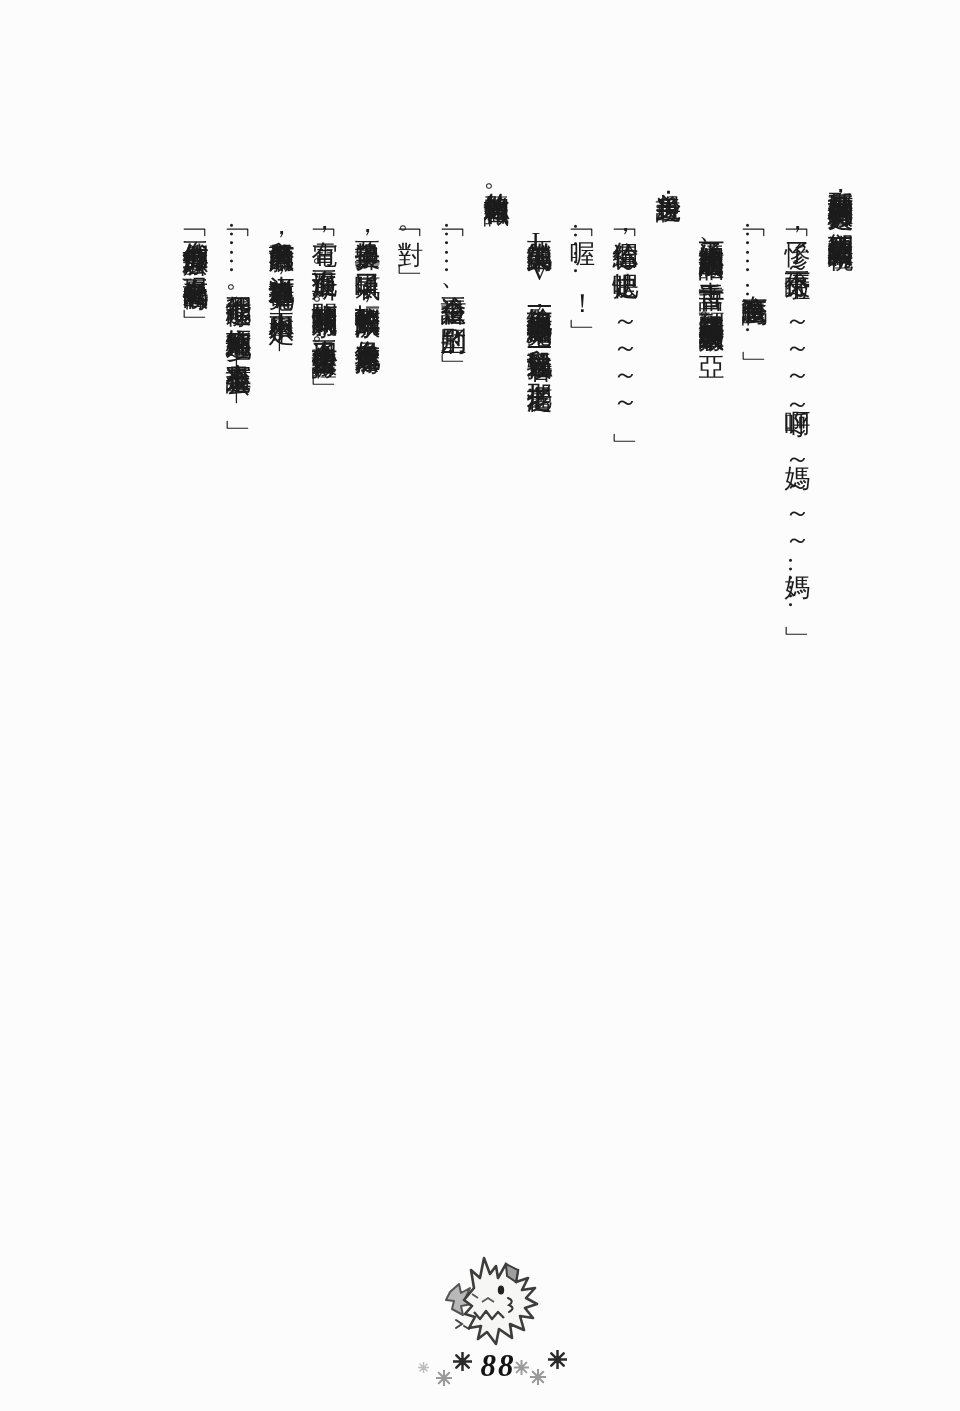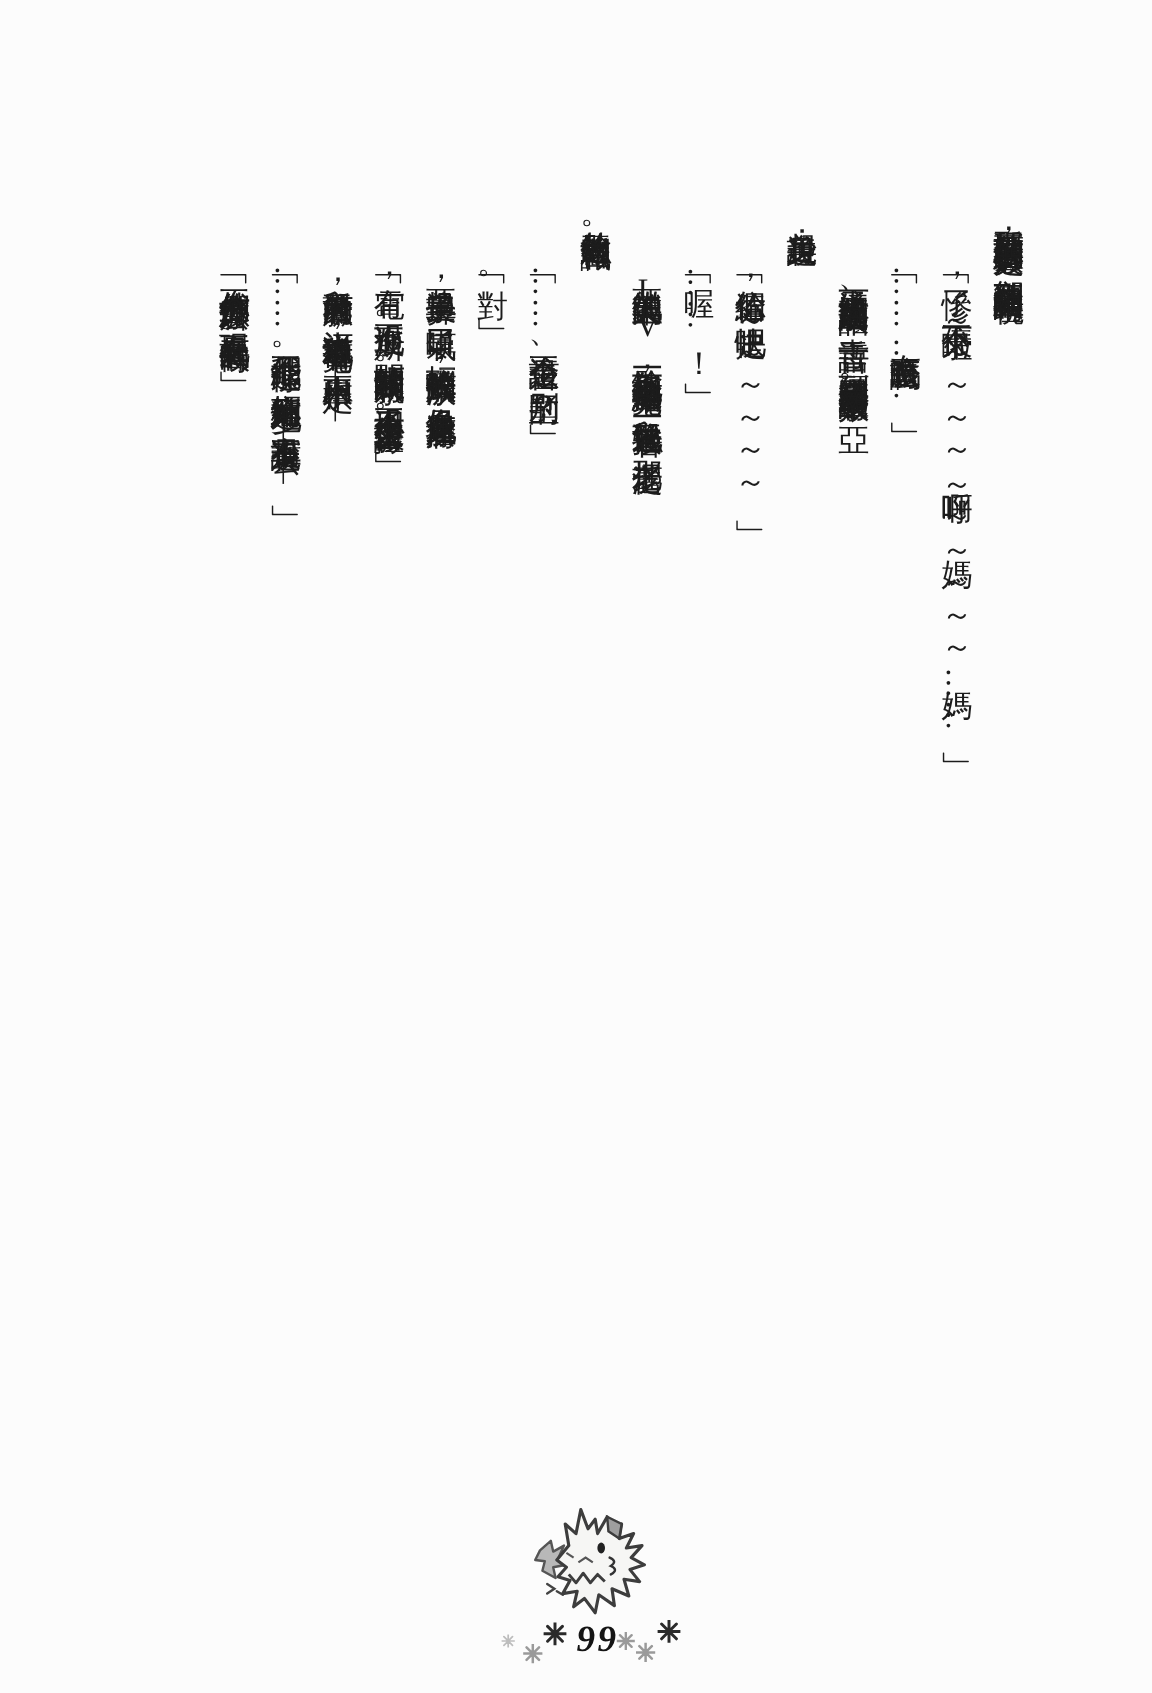--- a/index.html
+++ b/index.html
@@ -110,13 +110,13 @@
 <svg class="star" viewBox="0 0 20 20" style="left: 514px; top: 1360px; width: 15px; height: 15px; color: rgb(154, 154, 154);">
     <path d="M10,0 L10,20 M0,10 L20,10 M3.5,3.5 L16.5,16.5 M16.5,3.5 L3.5,16.5" stroke="currentColor" stroke-width="2.6" stroke-linecap="round"></path>
   </svg>
 <svg class="star" viewBox="0 0 20 20" style="left: 530px; top: 1369px; width: 16px; height: 16px; color: rgb(154, 154, 154);">
     <path d="M10,0 L10,20 M0,10 L20,10 M3.5,3.5 L16.5,16.5 M16.5,3.5 L3.5,16.5" stroke="currentColor" stroke-width="2.6" stroke-linecap="round"></path>
   </svg>
 <svg class="star" viewBox="0 0 20 20" style="left: 548px; top: 1350px; width: 19px; height: 19px; color: rgb(42, 42, 42);">
     <path d="M10,0 L10,20 M0,10 L20,10 M3.5,3.5 L16.5,16.5 M16.5,3.5 L3.5,16.5" stroke="currentColor" stroke-width="2.6" stroke-linecap="round"></path>
   </svg>
 
-<div class="page-number">99</div>
+<div class="page-number">88</div>
 
 </body></html>

